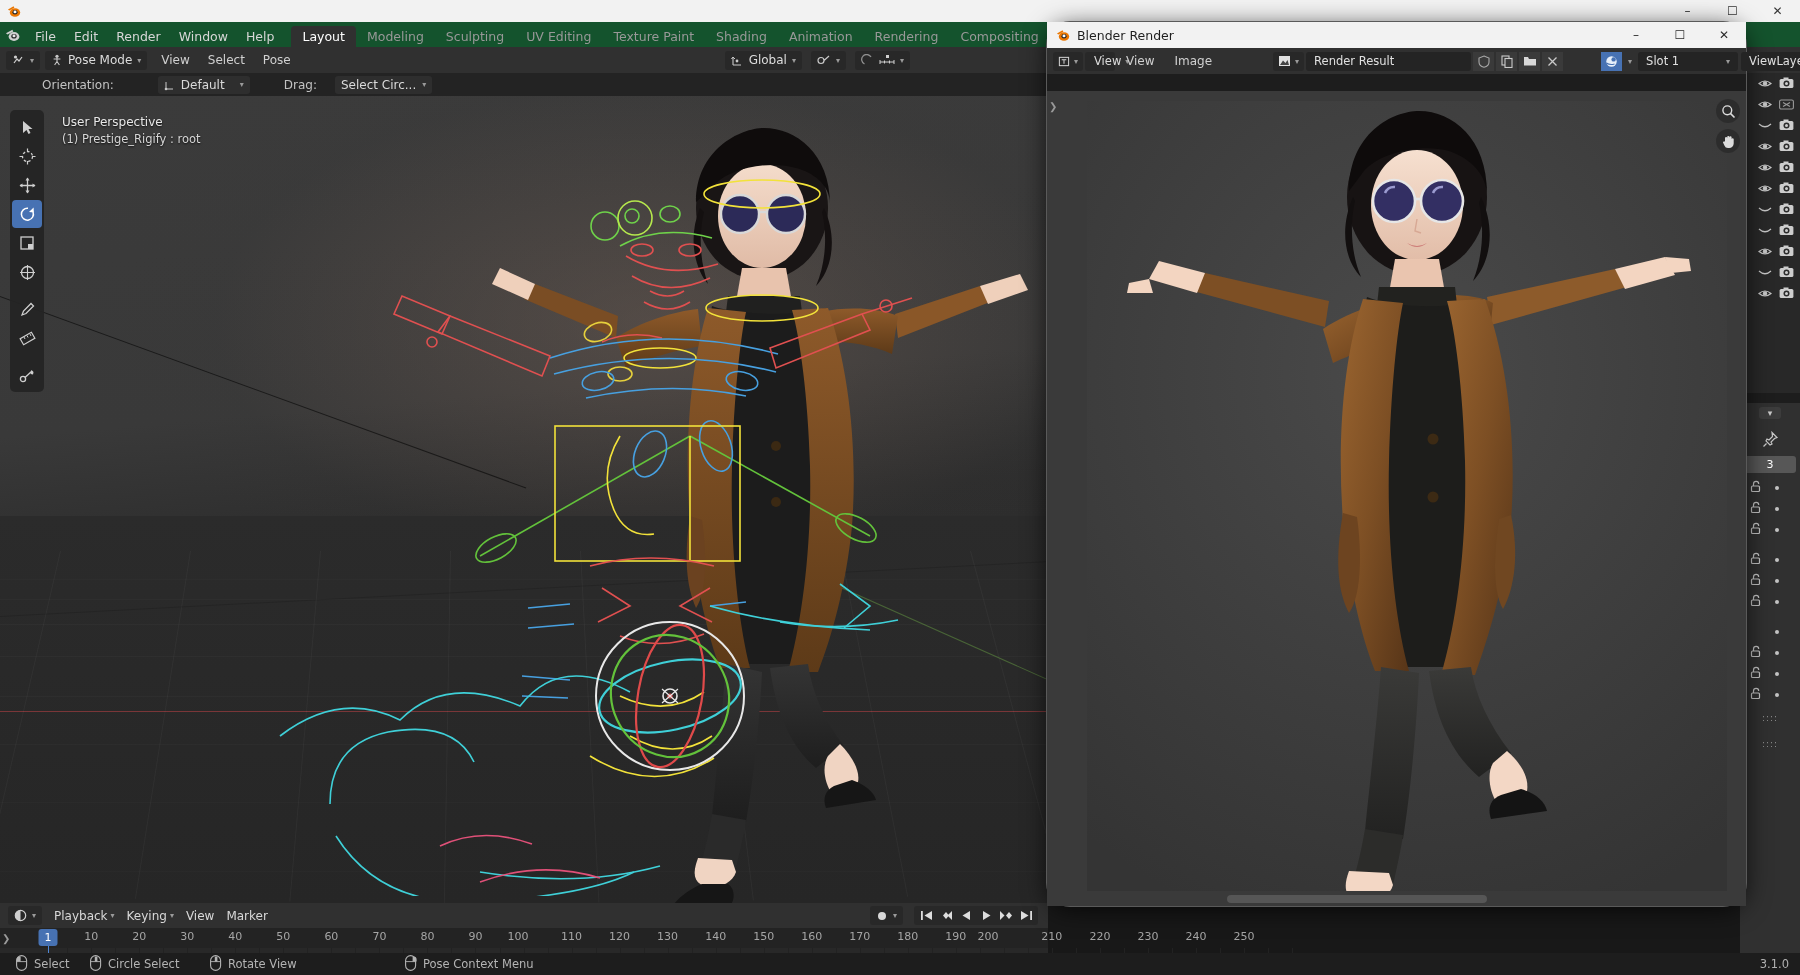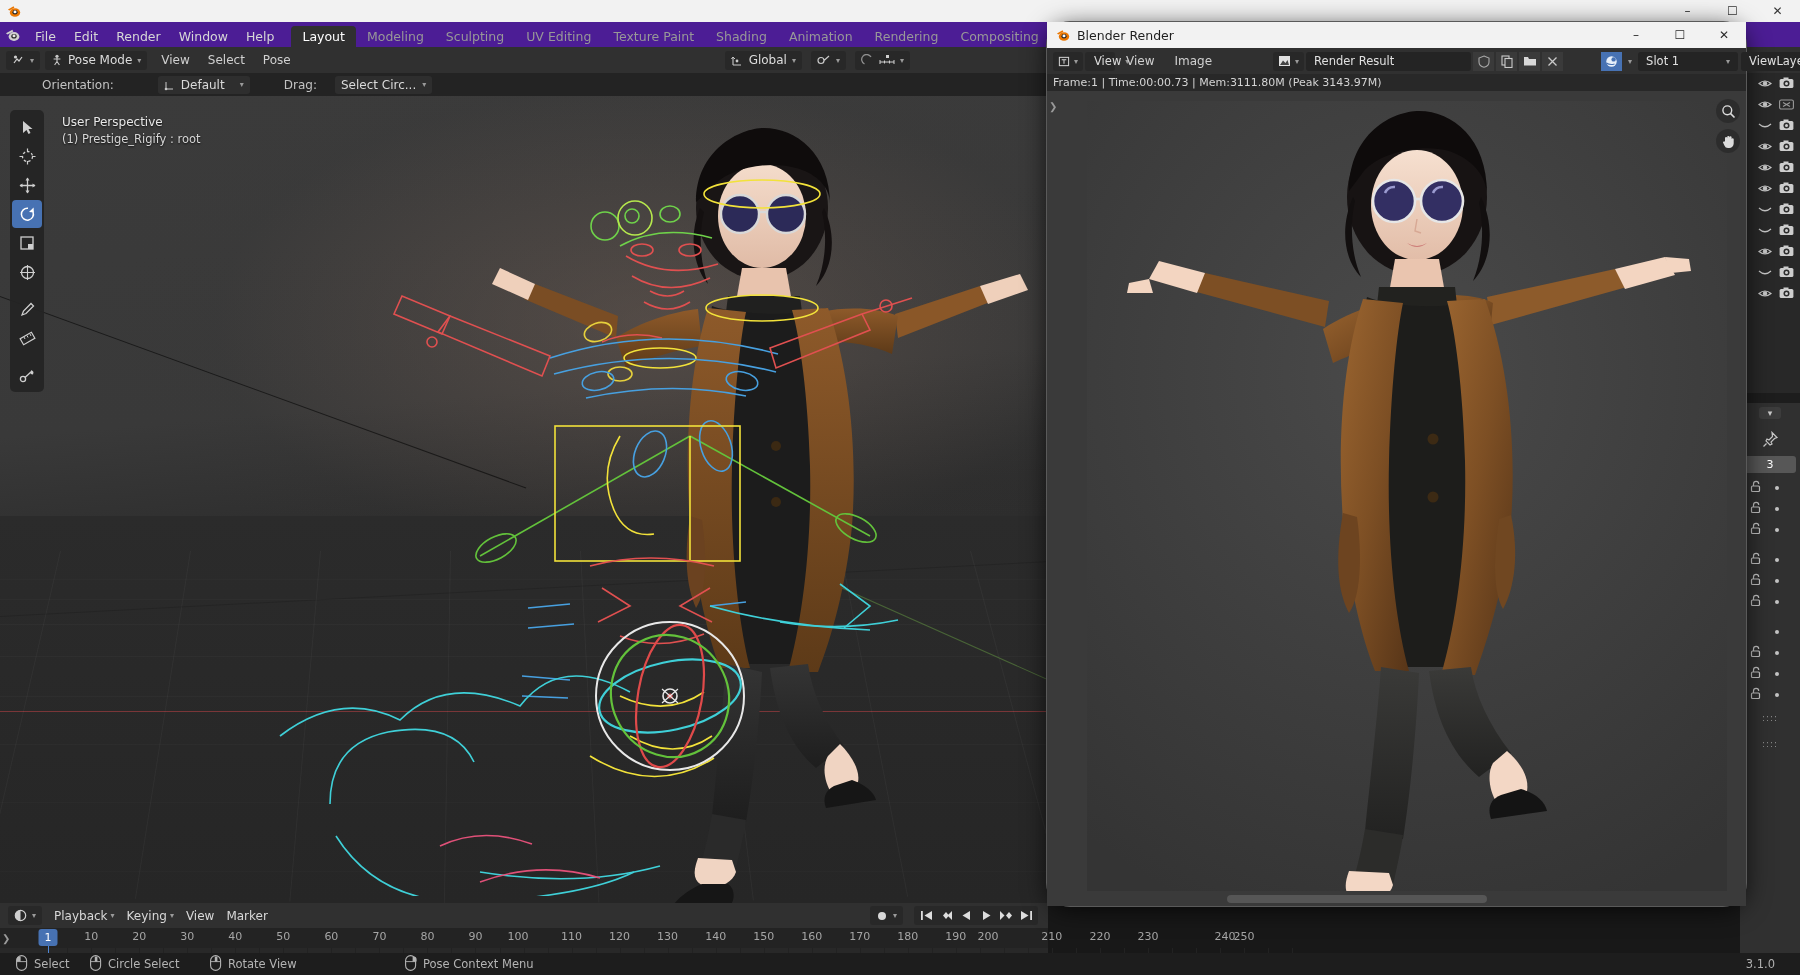--- a/index.html
+++ b/index.html
@@ -27,21 +27,21 @@
 
   
   .blender-root {
     position: absolute; top: 22px; left: 0; width: 1800px; height: 953px;
     background: #181818;
   }
 
   
   .topbar {
     position: absolute; top: 0; left: 0; width: 1800px; height: 25px;
-    background: #4c1d95; display: flex; align-items: flex-end;
+    background: #14532d; display: flex; align-items: flex-end;
   }
   .topbar-logo { width: 26px; display:flex; align-items:center; justify-content:center; height: 25px;}
   .menu-item {
     padding: 0 9px; height: 21px; line-height: 21px; font-size: 12.5px;
     color: #d6d6d6; cursor: default; white-space: nowrap;
   }
   .ws-tabs { display: flex; align-items: flex-end; margin-left: 8px; height: 25px; }
   .ws-tab {
     padding: 0 11px; height: 21px; line-height: 21px; font-size: 12.5px;
     color: #989898; border-radius: 4px 4px 0 0; white-space: nowrap;
@@ -153,21 +153,21 @@
     background:#5a5a5a; border-radius:5px;
   }
 
   
   .statusbar {
     position: absolute; bottom: 0; left: 0; width: 1800px; height: 22px;
     background: #1d1d1d; display: flex; align-items: center;
     font-size: 11.5px; color: #b4b4b4;
   }
   .sb-item { display: flex; align-items: center; gap: 6px; }
-  .sb-version { position: absolute; right: 25px; font-size: 11.5px; color: #b0b0b0; }
+  .sb-version { position: absolute; right: 11px; font-size: 11.5px; color: #b0b0b0; }
 
   
   .props {
     position: absolute; left: 1740px; top: 51px; width: 60px; height: 880px;
     background: #1d1d1d;
   }
   .outliner {
     position:absolute; left:0; top:0; width:60px; height: 320px; background:#282828;
   }
   .outl-row {
@@ -731,21 +731,21 @@
           <div class="tl-tick" style="left: 715.647px;">140</div>
           <div class="tl-tick" style="left: 763.679px;">150</div>
           <div class="tl-tick" style="left: 811.711px;">160</div>
           <div class="tl-tick" style="left: 859.743px;">170</div>
           <div class="tl-tick" style="left: 907.775px;">180</div>
           <div class="tl-tick" style="left: 955.807px;">190</div>
           <div class="tl-tick" style="left: 971px; margin-left: 17px;">200</div>
           <div class="tl-tick" style="left: 1051.87px;">210</div>
           <div class="tl-tick" style="left: 1099.9px;">220</div>
           <div class="tl-tick" style="left: 1147.94px;">230</div>
-          <div class="tl-tick" style="left: 1195.97px; margin-left: 29px;">240</div>
+          <div class="tl-tick" style="left: 1195.97px;">240</div>
           <div class="tl-tick" style="left: 1244px;">250</div>
           <div class="tl-current" style="left: 48px;">1</div>
           <div class="tl-playhead" style="left: 48px;"></div>
         </div>
       <div class="tl-scroll">
         <div class="tl-scroll-thumb"></div>
       </div>
       <div style="position:absolute;left:2px;top:30px;font-size:10px;color:#9a9a9a;">❯</div>
     </div>
 
@@ -1068,23 +1068,20 @@
           <span class="chev">▾</span>
         </div>
         <div class="rw-field" style="width:96px;justify-content:space-between;">
           <span>ViewLayer</span>
 
         </div>
 
       </div>
     </div>
 
-    <div class="rw-status">
-      <span>Frame:1 | Time:00:00.73 | Mem:3111.80M (Peak 3143.97M)</span>
-    </div>
 
     <div class="rw-canvas">
       <div class="rw-sidebar-arrow">❯</div>
 
       <svg style="position:absolute;left:40px;top:10px;" width="640" height="790" viewBox="0 0 640 790">
         <defs>
           <linearGradient id="rjacket" x1="0" y1="0" x2="1" y2="1">
             <stop offset="0" stop-color="#9b6530"></stop>
               <stop offset="0.5" stop-color="#7d4f24"></stop>
               <stop offset="1" stop-color="#573518"></stop>

